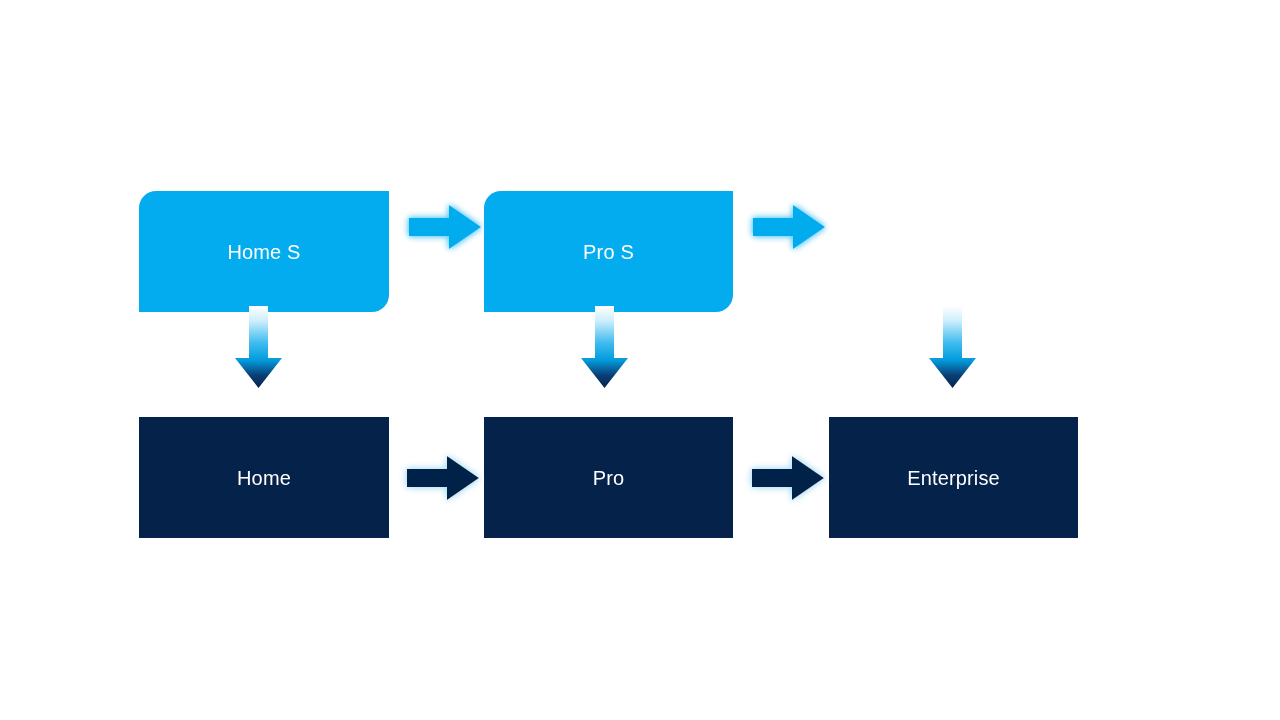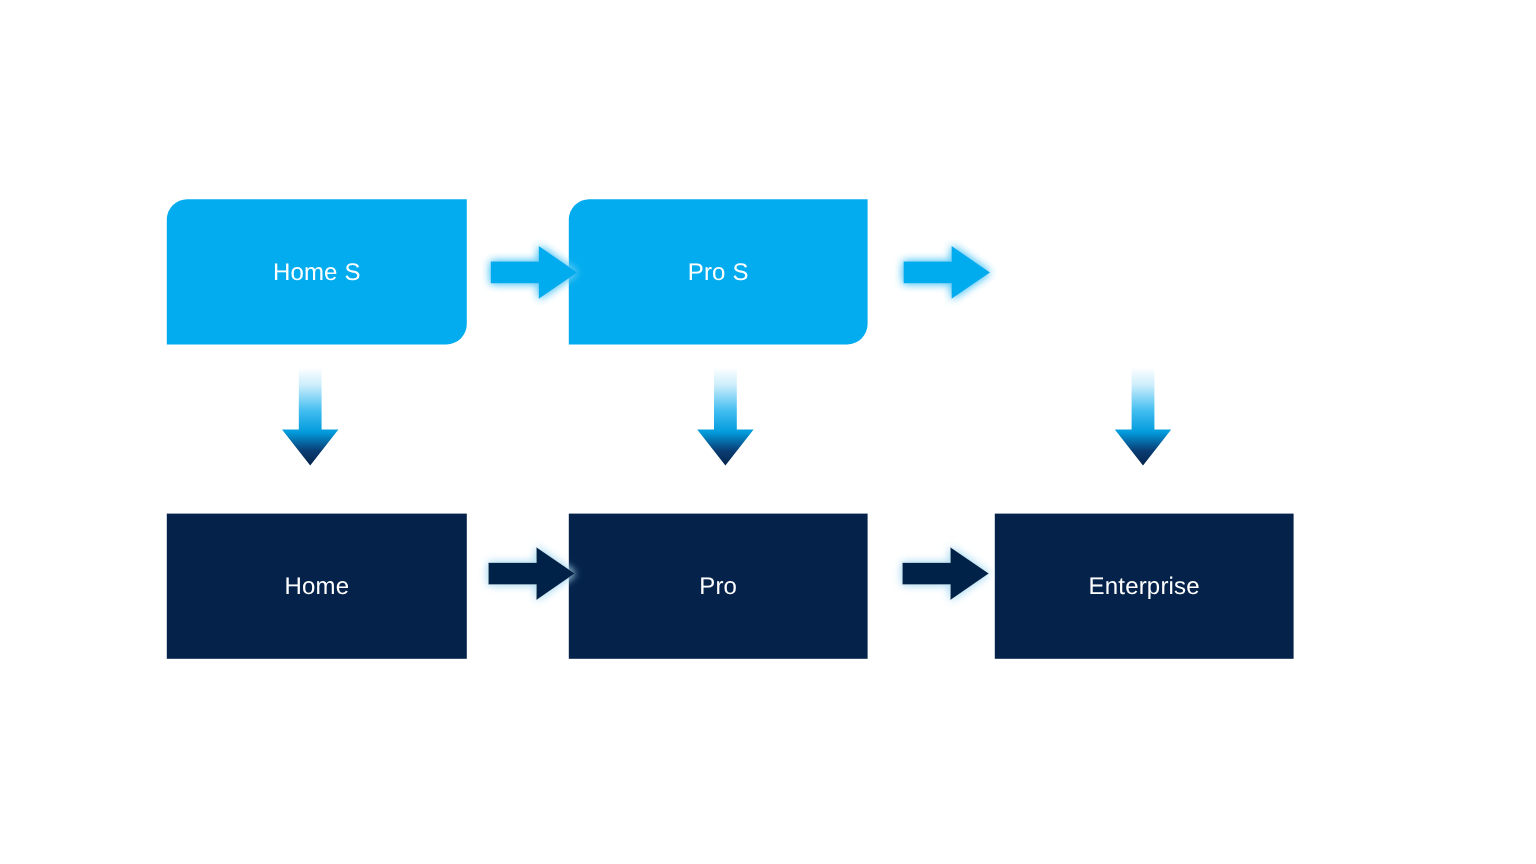--- a/index.html
+++ b/index.html
@@ -42,20 +42,21 @@
   .node-label {
     display: block;
     text-align: center;
     white-space: nowrap;
   }
 
   
   .node--service {
     background: #03ACEE;
     border-radius: 17px 0 17px 0;
+    margin-top: 25px;
   }
 
   
   .node--product {
     background: #05234A;
     border-radius: 0;
   }
 
   
   .arrow {
@@ -64,24 +65,24 @@
   }
   .arrow svg {
     display: block;
     width: 100%;
     height: 100%;
     overflow: visible;
   }
 
   
   .row-top    { top: 166px; height: 121px; }
-  .row-bottom { top: 417px; height: 121px; margin-top: 11px; }
+  .row-bottom { top: 417px; height: 121px; }
 
   .col-1 { left: 139px; width: 250px; }
-  .col-2 { left: 474px; width: 249px; }
+  .col-2 { left: 484px; width: 249px; }
   .col-3 { left: 829px; width: 249px; }
 </style>
 </head>
 <body>
 
 <div id="diagram-canvas">
 
   <svg width="0" height="0" style="position:absolute;left:0;top:0;" aria-hidden="true">
     <defs>
       <linearGradient id="gradDown" x1="0" y1="0" x2="0" y2="1">

